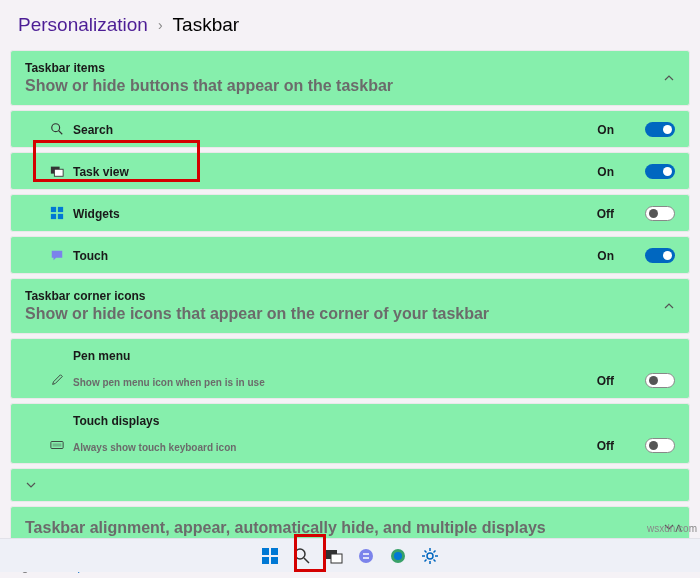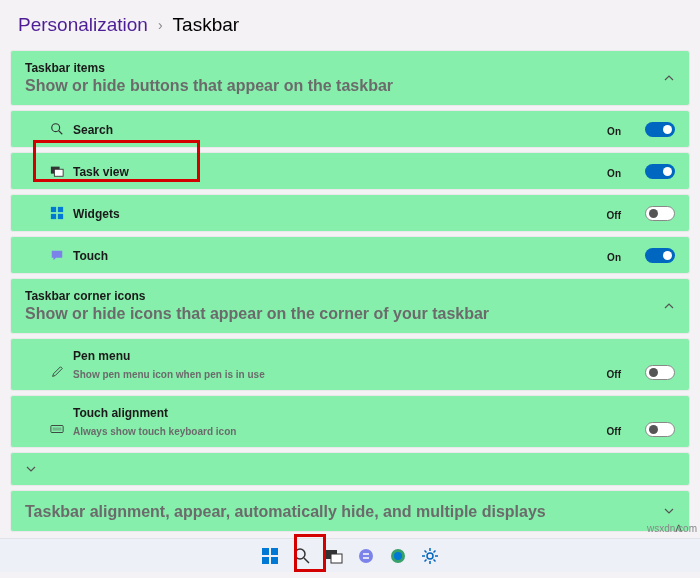--- a/index.html
+++ b/index.html
@@ -11,22 +11,22 @@
 .card { background: #86efac; border: 1px solid #eae8ea; border-radius: 3px; margin: 4px 10px 3px 10px; font-weight: bold; }
 .section-header { padding: 10px 14px 10px 14px; display: flex; align-items: center; }
 .section-header .text { flex: 1; }
 .section-header .title { font-size: 12px; color: #1a1a1a; }
 .section-header .sub { font-size: 16px; color: #6b6b6b; margin-top: 2px; }
 .chev { width: 12px; height: 12px; color: #555; }
 .item { padding: 10px 14px 10px 38px; display: flex; align-items: flex-end; gap: 8px; }
 .item .icon { width: 16px; height: 16px; display: flex; align-items: center; justify-content: center; flex-shrink: 0; }
 .item .label-area { flex: 1; }
 .item .label { font-size: 12px; color: #1a1a1a; }
-.item .sublabel { font-size: 10px; color: #6b6b6b; margin-top: 6px; }
-.status { font-size: 10px; color: #1a1a1a; margin-right: 16px; }
+.item .sublabel { font-size: 10px; color: #6b6b6b; margin-top: 14px; }
+.status { font-size: 12px; color: #1a1a1a; margin-right: 23px; }
 .toggle { width: 30px; height: 15px; border-radius: 10px; position: relative; }
 .toggle.on { background: #0067c0; }
 .toggle.off { background: #fff; border: 1px solid #888; }
 .toggle::after { content: ""; position: absolute; width: 9px; height: 9px; border-radius: 50%; top: 3px; }
 .toggle.on::after { background: #fff; right: 3px; }
 .toggle.off::after { background: #555; left: 3px; top: 2px; }
 .highlight { position: absolute; border: 3px solid #d40000; pointer-events: none; z-index: 50; }
 .help { display: flex; align-items: center; gap: 10px; margin: 12px 0 0 18px; font-size: 11px; }
 .help a { color: #0067c0; text-decoration: none; }
 .taskbar { position: absolute; bottom: 6px; left: 0; right: 0; height: 34px; background: #eef0f7; display: flex; align-items: center; justify-content: center; gap: 2px; border-top: 1px solid #e2e2e9; }
@@ -151,21 +151,21 @@
 <div class="card">
   <div class="item">
     <span class="icon">
         <svg viewBox="0 0 16 16" width="14" height="14">
           <rect x="1" y="4" width="14" height="8" rx="1" stroke="#333" fill="none"></rect>
           <line x1="3" y1="7" x2="13" y2="7" stroke="#333" stroke-width="0.5"></line>
           <line x1="3" y1="9" x2="13" y2="9" stroke="#333" stroke-width="0.5"></line>
         </svg>
       </span>
     <div class="label-area">
-      <div class="label">Touch alignment</div>
+      <div class="label">Touch displays</div>
       <div class="sublabel">Always show touch keyboard icon</div>
     </div>
     <span class="status">Off</span>
     <div class="toggle off"></div>
   </div>
 </div>
 
 <div class="card">
   <div class="section-header">
     <svg class="chev" viewBox="0 0 12 12">

